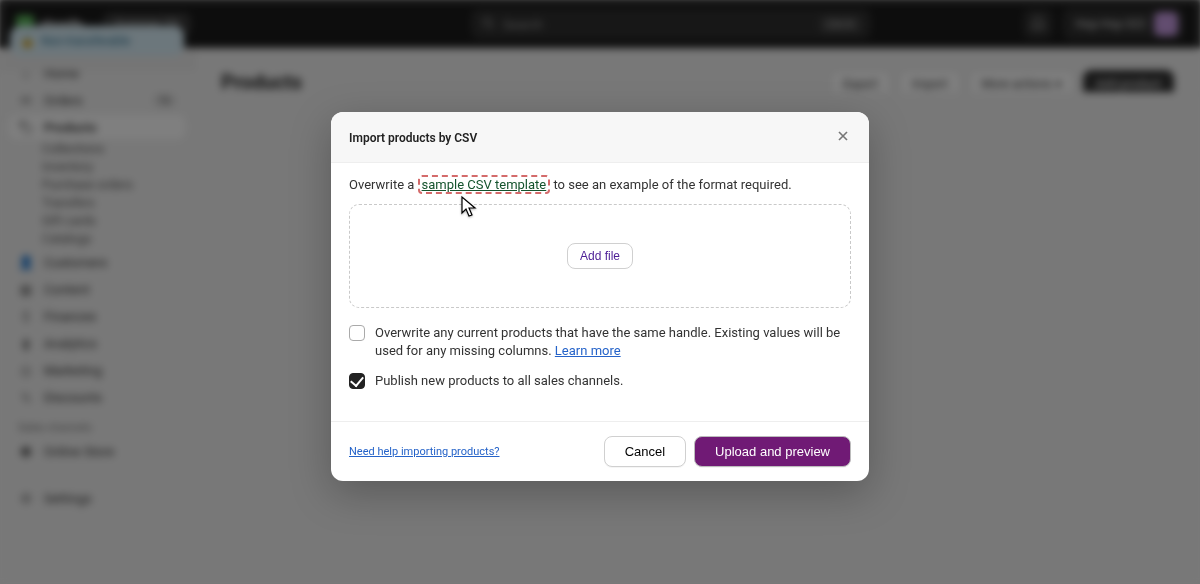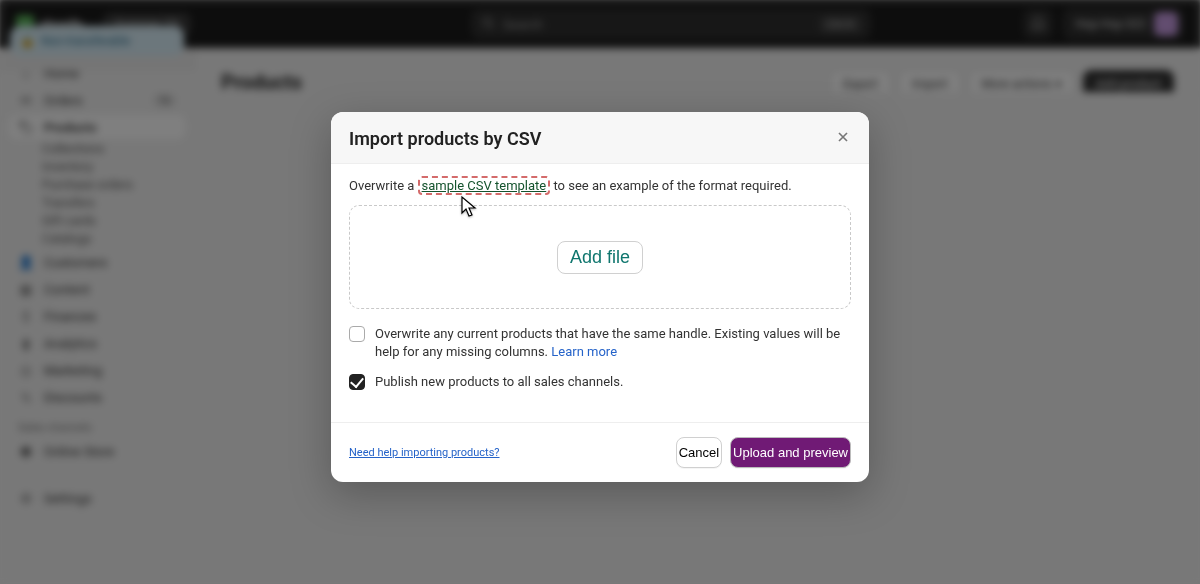--- a/index.html
+++ b/index.html
@@ -32,37 +32,37 @@
   .main { position: absolute; top: 48px; left: 195px; right: 0; bottom: 0; padding: 22px 26px; overflow: hidden; background:#f1f1f1; }
   .page-title { font-size: 20px; font-weight: 700; color: #222; margin-bottom: 16px; }
   .page-actions { position: absolute; top: 22px; right: 26px; display: flex; gap: 8px; }
   .btn { background: #fff; border: 1px solid #d0d0d0; border-radius: 8px; padding: 6px 12px; font-size: 12px; color: #333; box-shadow: 0 1px 0 rgba(0,0,0,.04); display:flex; align-items:center; gap:4px; }
   .btn.dark { background: #303030; color: #fff; border-color: #303030; }
 
   
   .backdrop { position: absolute; inset: 0; background: rgba(0,0,0,0.5); backdrop-filter: blur(3px); }
   .modal { position: absolute; top: 112px; left: 50%; transform: translateX(-50%); width: 538px; background: #fff; border-radius: 12px; box-shadow: 0 12px 40px rgba(0,0,0,0.25); overflow: hidden; }
   .modal-head { display:flex; align-items:center; padding: 16px 18px 14px; border-bottom: 1px solid #eee; background:#f7f7f7; }
-  .modal-title { font-size: 18px; font-weight: 600; color:#222; }
+  .modal-title { font-size: 12px; font-weight: 600; color:#222; }
   .modal-close { margin-left:auto; color:#777; font-size:16px; cursor:pointer; }
   .modal-body { padding: 14px 18px 18px; font-size: 13px; color:#333; }
   .dl-text { margin-bottom: 12px; }
   .csvlink { color: #14532d; text-decoration: underline; }
   .dashedbox { border: 2px dashed #d46b6b; border-radius: 4px; padding: 0 2px; display:inline; }
   .dropzone { border: 1px dashed #c9c9c9; border-radius: 10px; height: 104px; display:flex; align-items:center; justify-content:center; margin-bottom: 16px; }
-  .addfile { border: 1px solid #d0d0d0; border-radius: 8px; padding: 5px 12px; font-size: 18px; color:#0f766e; background:#fff; }
+  .addfile { border: 1px solid #d0d0d0; border-radius: 8px; padding: 5px 12px; font-size: 12px; color:#4c1d95; background:#fff; }
   .opt { display:flex; gap:10px; align-items:flex-start; margin-bottom: 12px; line-height: 1.4; }
   .obox { width:16px; height:16px; border:1.5px solid #aaa; border-radius:4px; flex:none; margin-top:1px; background:#fff; }
   .obox.checked { background:#222; border-color:#222; position:relative; }
   .obox.checked::after { content:""; position:absolute; left:3px; top:0px; width:6px; height:10px; border:2px solid #fff; border-top:none; border-left:none; transform:rotate(40deg); }
-  .learn { color:#2563c9; }
+  .learn { color:#2563c9; text-decoration: underline; }
   .modal-foot { display:flex; align-items:center; padding: 14px 18px; border-top:1px solid #eee; }
   .help { color:#2563c9; text-decoration: underline; font-size:11px; }
   .foot-btns { margin-left:auto; display:flex; gap:8px; }
-  .btn2 { border:1px solid #d0d0d0; background:#fff; border-radius:8px; padding:7px 2px; font-size:13px; box-shadow: 0 1px 0 rgba(0,0,0,.04); }
+  .btn2 { border:1px solid #d0d0d0; background:#fff; border-radius:8px; padding:7px 20px; font-size:13px; box-shadow: 0 1px 0 rgba(0,0,0,.04); }
   .btn2.primary { background:#701a75; color:#fff; border-color:#bcbcbc; }
 
   .cursor { position:absolute; top: 195px; left: 460px; pointer-events:none; }
   .cursor svg { filter: drop-shadow(0 1px 1px rgba(0,0,0,.3)); }
 
   .blurwrap { filter: blur(2.5px); }
 </style>
 </head>
 <body>
 
@@ -187,21 +187,21 @@
   </div>
   <div class="modal-body">
     <div class="dl-text">
       <span>Overwrite a </span><span class="dashedbox"><a class="csvlink">sample CSV template</a></span><span> to see an example of the format required.</span>
     </div>
     <div class="dropzone">
       <button class="addfile">Add file</button>
     </div>
     <div class="opt">
       <span class="obox"></span>
-      <span><span>Overwrite any current products that have the same handle. Existing values will be help for any missing columns. </span><a class="learn">Learn more</a></span>
+      <span><span>Overwrite any current products that have the same handle. Existing values will be used for any missing columns. </span><a class="learn">Learn more</a></span>
     </div>
     <div class="opt">
       <span class="obox checked"></span>
       <span>Publish new products to all sales channels.</span>
     </div>
   </div>
   <div class="modal-foot">
     <a class="help">Need help importing products?</a>
     <div class="foot-btns">
       <button class="btn2">Cancel</button>

